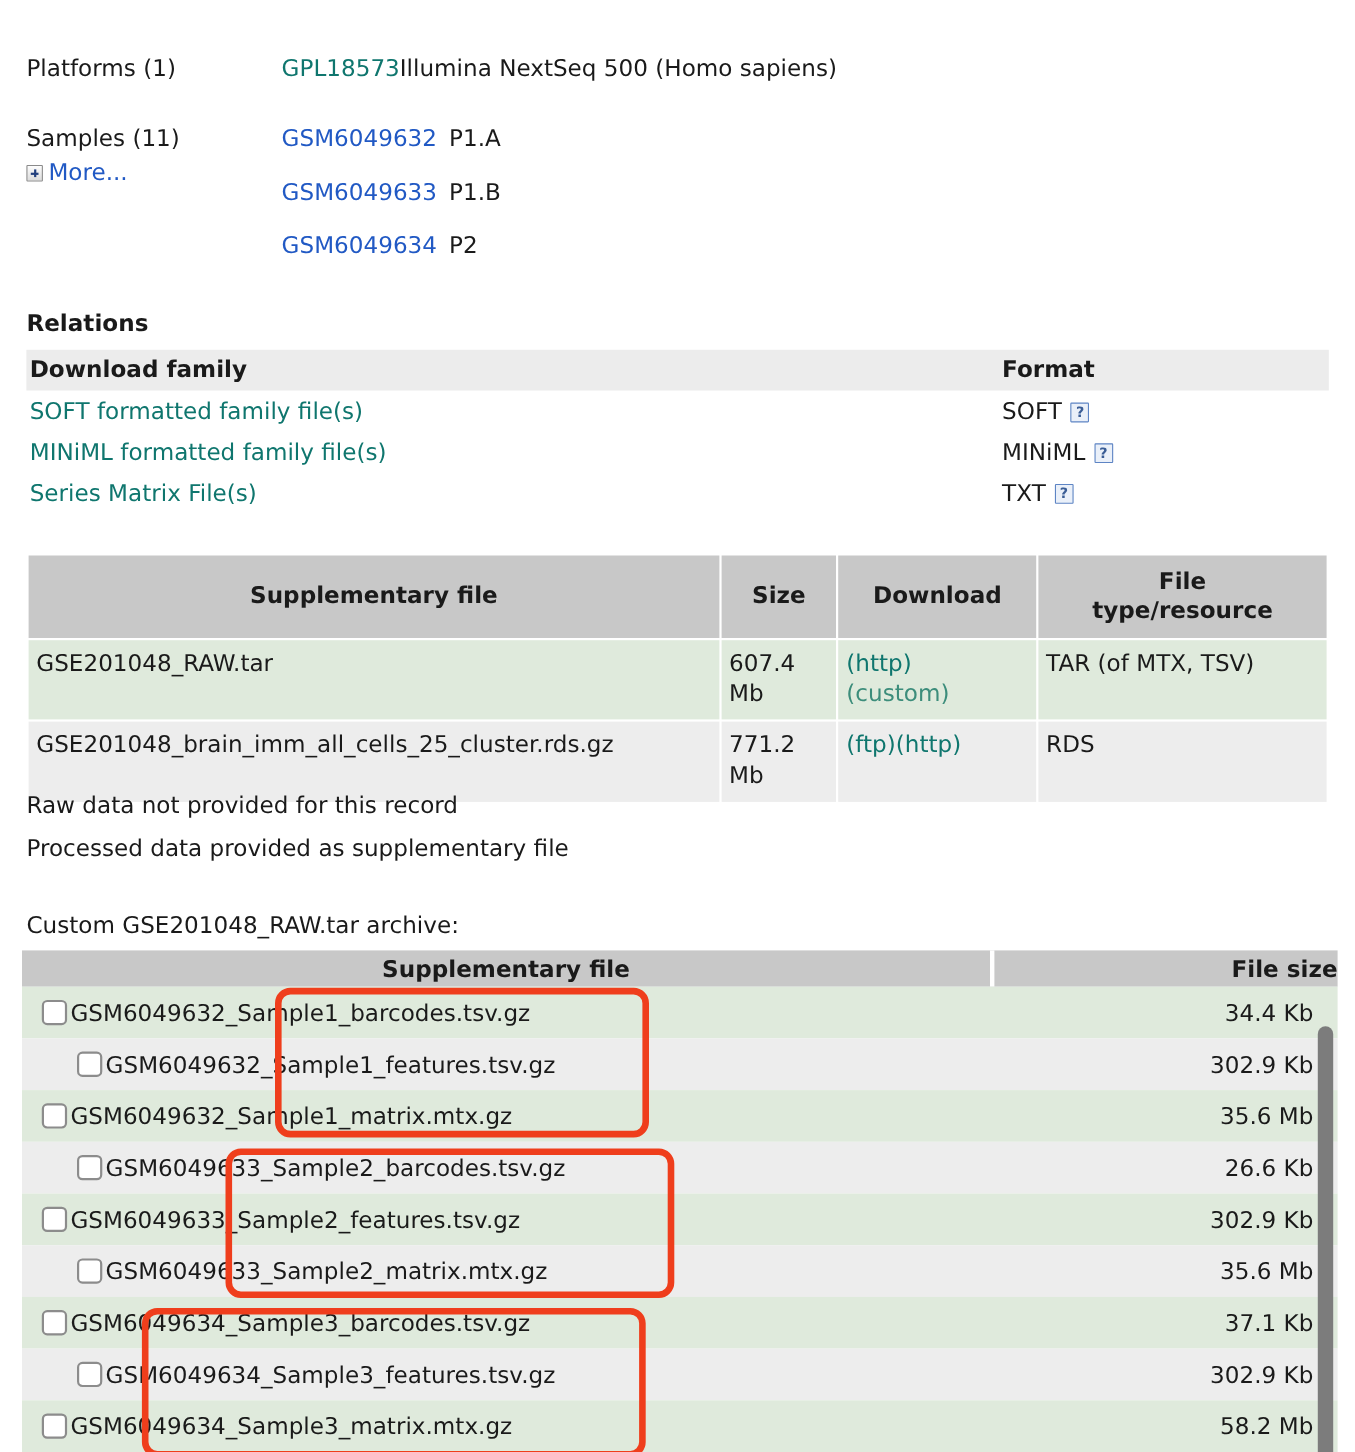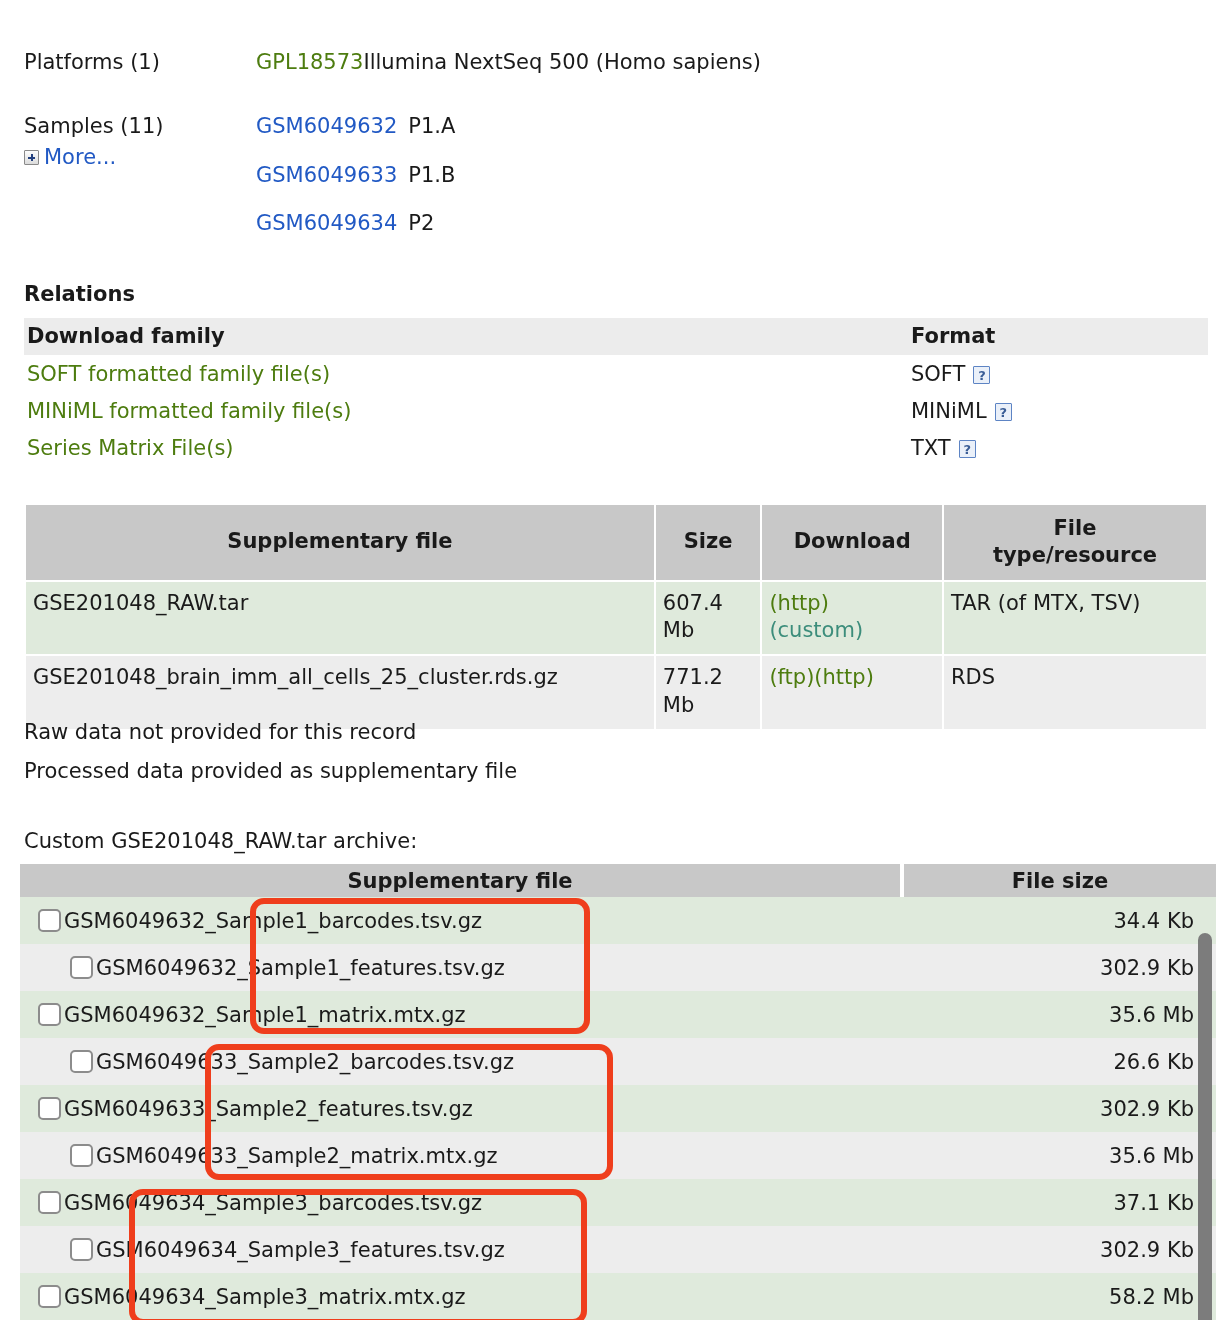--- a/index.html
+++ b/index.html
@@ -10,21 +10,21 @@
   body {
     width: 1232px;
     height: 1320px;
     position: relative;
     font-family: "DejaVu Sans", "Liberation Sans", sans-serif;
     font-size: 21px;
     color: #1a1a1a;
     overflow: hidden;
   }
   a, .link {
-    color: #4d7c0f;
+    color: #0f766e;
     text-decoration: none;
   }
   .link-teal { color: #3c8d7b; }
 
   
   .meta {
     position: absolute;
     left: 24px;
     top: 8px;
     width: 1180px;
@@ -179,21 +179,21 @@
     flex: 0 0 880px;
     text-align: center;
   }
   .arch-header .ah-sep {
     flex: 0 0 4px;
     background: #ffffff;
     height: 33px;
   }
   .arch-header .ah2 {
     flex: 1;
-    text-align: center;
+    text-align: right;
   }
   .arch-body {
     position: relative;
   }
   .arch-row {
     display: flex;
     align-items: center;
     height: 47px;
   }
   .arch-row.green { background: #dfeadc; }

